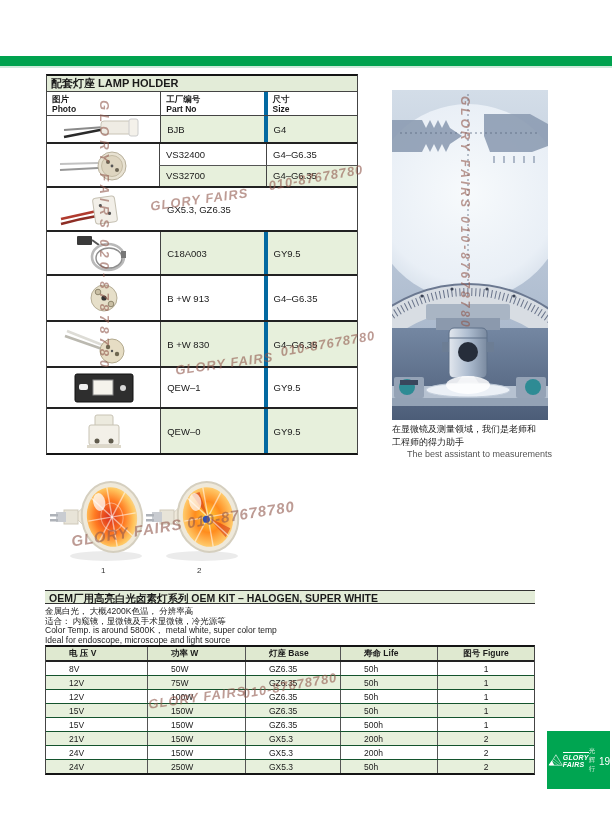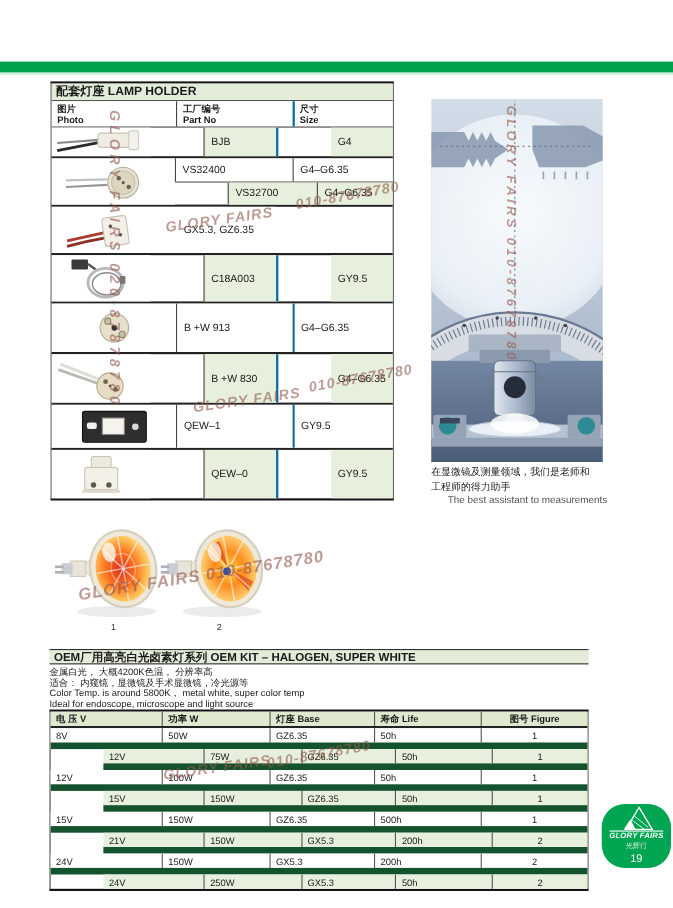--- a/index.html
+++ b/index.html
@@ -9,28 +9,28 @@
   .topbar-accent{position:absolute;left:0;top:66px;width:612px;height:2px;background:#cdeadb;}
 
   
   .lh-table{position:absolute;left:46px;top:74px;width:312px;border:1px solid #444;
             border-top:2px solid #141414;border-bottom:2px solid #141414;box-sizing:border-box;background:#fff;}
   .lh-title{height:15px;line-height:15px;background:#e3ecd8;border-bottom:1px solid #444;
             font-weight:bold;font-size:11px;padding-left:4px;}
   .lh-header{display:flex;height:23px;border-bottom:1px solid #444;background:#fff;}
   .lh-header .hcell{font-weight:bold;font-size:8.5px;line-height:10px;padding:2px 0 0 5px;box-sizing:border-box;}
   .c-photo{width:114px;box-sizing:border-box;}
-  .c-part{width:108px;border-left:1px solid #444;border-right:2px solid #0369a1;box-sizing:border-box;}
+  .c-part{width:108px;border-left:1px solid #444;border-right:4px solid #0369a1;box-sizing:border-box;}
   .c-size{width:90px;box-sizing:border-box;}
   .lh-row{display:flex;border-bottom:2px solid #222;}
   .lh-row:last-child{border-bottom:none;}
   .lh-row .cell{display:flex;align-items:center;font-size:9.5px;box-sizing:border-box;}
   .lh-row .cell.txt{padding-left:6px;}
   .lh-row .photo-cell{justify-content:center;background:#fff;}
-  .bg-green{background:#e7f0dc;margin-left:48px;}
+  .bg-green{background:#e7f0dc;}
   .bg-white{background:#ffffff;}
   .vs-stack{display:flex;flex-direction:column;width:198px;}
   .vs-sub{display:flex;height:21px;}
   .vs-sub:first-child{border-bottom:1px solid #555;}
   .vs-sub .cell{display:flex;align-items:center;font-size:9.5px;box-sizing:border-box;padding-left:6px;}
   .vs-part{width:108px;border-left:1px solid #444;border-right:1px solid #444;}
   .vs-size{width:90px;}
 
   
   .machine-photo{position:absolute;left:392px;top:90px;width:156px;height:330px;}
@@ -44,32 +44,32 @@
   .fig1{left:101px;top:566px;}
   .fig2{left:197px;top:566px;}
 
   
   .oem-title{position:absolute;left:45px;top:590px;width:490px;height:14px;line-height:14px;
              background:#e3ecd8;border-top:1px solid #333;border-bottom:1px solid #333;
              font-weight:bold;font-size:10.5px;padding-left:4px;box-sizing:border-box;}
   .oem-desc{position:absolute;left:45px;top:607px;width:490px;font-size:8.5px;line-height:9.6px;color:#222;}
   .oem-table{position:absolute;left:45px;top:645px;width:490px;border:1px solid #444;
              border-top:2px solid #141414;border-bottom:2px solid #141414;box-sizing:border-box;background:#fff;}
-  .oem-row{display:flex;height:13px;border-bottom:6px solid #14532d;}
+  .oem-row{display:flex;height:13px;border-bottom:1px solid #14532d;}
   .oem-row:last-child{border-bottom:none;}
-  .oem-row .ocell{display:flex;align-items:center;font-size:8.5px;box-sizing:border-box;padding-left:5px;border-right:1px solid #555;}
+  .oem-row .ocell{display:flex;align-items:center;font-size:8.5px;box-sizing:border-box;padding-left:23px;border-right:1px solid #555;}
   .oem-row .ocell:last-child{border-right:none;}
   .o1{width:102px;} .o2{width:98px;} .o3{width:95px;} .o4{width:97px;}
   .o5{width:96px;justify-content:center;padding-left:0 !important;}
   .oem-head{background:#dfe9d0;border-bottom:2px solid #222;}
   .oem-head .ocell{font-weight:bold;}
 
   
   .logo-box{position:absolute;left:547px;top:731px;width:63px;height:58px;background:#00a551;
-            display:flex;flex-direction:column;align-items:center;justify-content:center;color:#fff;border-radius:21px;}
+            display:flex;flex-direction:row;align-items:center;justify-content:center;color:#fff;}
   .logo-brand{font-size:7px;font-weight:bold;font-style:italic;letter-spacing:.2px;border-top:1px solid #fff;padding-top:1px;}
   .logo-cn{font-size:6.5px;color:#cdecd9;margin-top:1px;}
   .logo-page{font-size:10px;margin-top:2px;}
 
   
   .wm{position:absolute;font-weight:bold;font-style:italic;color:rgba(145,88,76,.6);
       white-space:nowrap;pointer-events:none;}
   .wm-vert{transform:rotate(90deg);transform-origin:0 0;font-size:13px;letter-spacing:4px;}
   .wm-d{font-size:13px;letter-spacing:1px;}
 </style>

